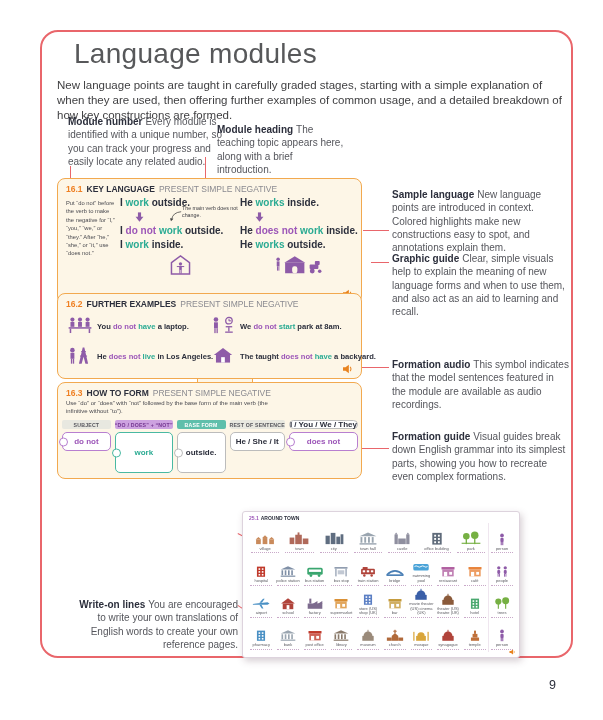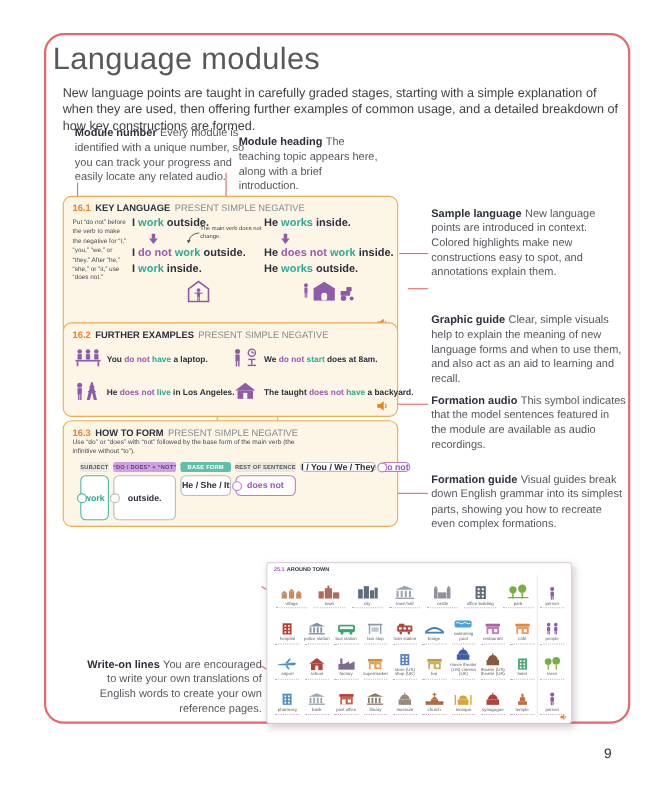--- a/index.html
+++ b/index.html
@@ -1,30 +1,30 @@
 <!DOCTYPE html>
 <html><head>
 <meta charset="utf-8">
 <style>
   html,body{margin:0;padding:0;background:#fff;}
   .page{position:relative;width:603px;height:720px;background:#ffffff;
         font-family:"Liberation Sans",sans-serif;overflow:hidden;}
   .frame{position:absolute;left:40px;top:30px;width:529px;height:624px;
          border:2px solid #e9666b;border-radius:18px;background:#fff;}
-  .title{position:absolute;left:48px;top:38px;font-size:28px;color:#57585a;
+  .title{position:absolute;left:74px;top:38px;font-size:28px;color:#57585a;
          font-weight:400;letter-spacing:.3px;}
   .intro{position:absolute;left:57px;top:78px;width:505px;font-size:11.5px;
          line-height:1.3;color:#3f3f41;}
   
   .ann{position:absolute;font-size:10px;line-height:1.33;color:#55565c;}
   .ann .lead{font-weight:bold;color:#2c2f3c;margin-right:3px;}
   #ann-mn{left:68px;top:115px;width:164px;}
   #ann-mh{left:201px;top:123px;width:128px;margin-left:16px;}
   #ann-sl{left:392px;top:188px;width:178px;}
-  #ann-gg{left:392px;top:252px;width:178px;margin-top:33px;}
+  #ann-gg{left:392px;top:252px;width:178px;}
   #ann-sa{left:392px;top:358px;width:178px;}
   #ann-fg{left:392px;top:430px;width:178px;}
   #ann-vc{left:62px;top:526px;width:176px;text-align:right;}
   #ann-wl{left:75px;top:598px;width:163px;text-align:right;}
   .leader{position:absolute;background:#e9666b;}
   .lv{width:1px;} .lh{height:1px;}
   #l1{left:70px;top:166px;height:13px;}
   #l2{left:205px;top:157px;height:26px;}
   #l3{left:363px;top:230px;width:26px;}
   #l4{left:371px;top:262px;width:18px;}
@@ -60,22 +60,22 @@
   .ex{position:absolute;display:flex;align-items:center;gap:4px;}
   .ex .ic{width:26px;height:20px;flex:0 0 auto;}
   .ex .ic svg{width:26px;height:18px;}
   .ex .tx{font-size:7.6px;font-weight:bold;color:#2c2f3c;white-space:nowrap;}
   .ex0{left:9px;top:22px;} .ex1{left:152px;top:22px;}
   .ex2{left:9px;top:52px;} .ex3{left:152px;top:52px;}
   
   #m3-note{position:absolute;left:8px;top:17px;width:210px;font-size:6px;
            line-height:1.3;color:#4a4a50;}
   .ptable{position:absolute;left:4px;top:37px;width:296px;display:grid;
-          grid-template-columns:repeat(6,1fr);grid-template-rows:9px 19px 19px;
-          gap:3px 4px;margin-left:11px;}
+          grid-template-columns:repeat(5,1fr);grid-template-rows:9px 19px 19px;
+          gap:3px 4px;}
   .ph{font-size:5.2px;font-weight:bold;display:flex;align-items:center;
       justify-content:center;border-radius:2px;letter-spacing:.2px;white-space:nowrap;}
   .ph0,.ph3{background:#e8e8e0;color:#55555c;}
   .ph1{background:#cda2e0;color:#73348f;}
   .ph2{background:#5fbfab;color:#fff;}
   .pc{background:#fff;border:1.3px solid #bcbcbc;border-radius:5px;display:flex;
       align-items:center;justify-content:center;font-size:8px;font-weight:bold;
       color:#2c2f3c;position:relative;white-space:nowrap;}
   .pc.aux{border-color:#b87fd0;color:#9c56b8;}
   .pc.base{border-color:#49b9a2;color:#2bab93;grid-row:span 2;}
@@ -223,21 +223,21 @@
                 <rect x="4" y="11" width="1.2" height="4.5"></rect>
                 <rect x="6" y="11" width="1.2" height="4.5"></rect>
                 <circle cx="17.5" cy="4" r="3" fill="none" stroke="#8e5ba8" stroke-width="1.2"></circle>
                 <rect x="17.1" y="2.2" width="0.9" height="2.2"></rect>
                 <rect x="17.5" y="3.7" width="2" height="0.9"></rect>
                 <rect x="14.5" y="9" width="6" height="1.2"></rect>
                 <rect x="16.8" y="10" width="1.2" height="4"></rect>
                 <rect x="14" y="14" width="7" height="1.2"></rect>
               </g>
             </svg></span>
-          <span class="tx"><span>We </span><span class="seg-p">do not</span><span> </span><span class="seg-t">start</span><span> does at 8am.</span></span>
+          <span class="tx"><span>We </span><span class="seg-p">do not</span><span> </span><span class="seg-t">start</span><span> park at 8am.</span></span>
         </div>
         <div class="ex ex2">
           <span class="ic"><svg viewBox="0 0 24 16">
               <g fill="#8e5ba8">
                 <circle cx="5" cy="3.5" r="2.1"></circle>
                 <rect x="3.2" y="6" width="3.6" height="5.5"></rect>
                 <rect x="3.6" y="11.5" width="1.2" height="4.5"></rect>
                 <rect x="5.4" y="11.5" width="1.2" height="4.5"></rect>
                 <polygon points="14.5,1 16,1 19.5,16 17,16 15.3,9.5 13.5,16 11,16"></polygon>
                 <rect x="12" y="8.5" width="6.5" height="1"></rect>

